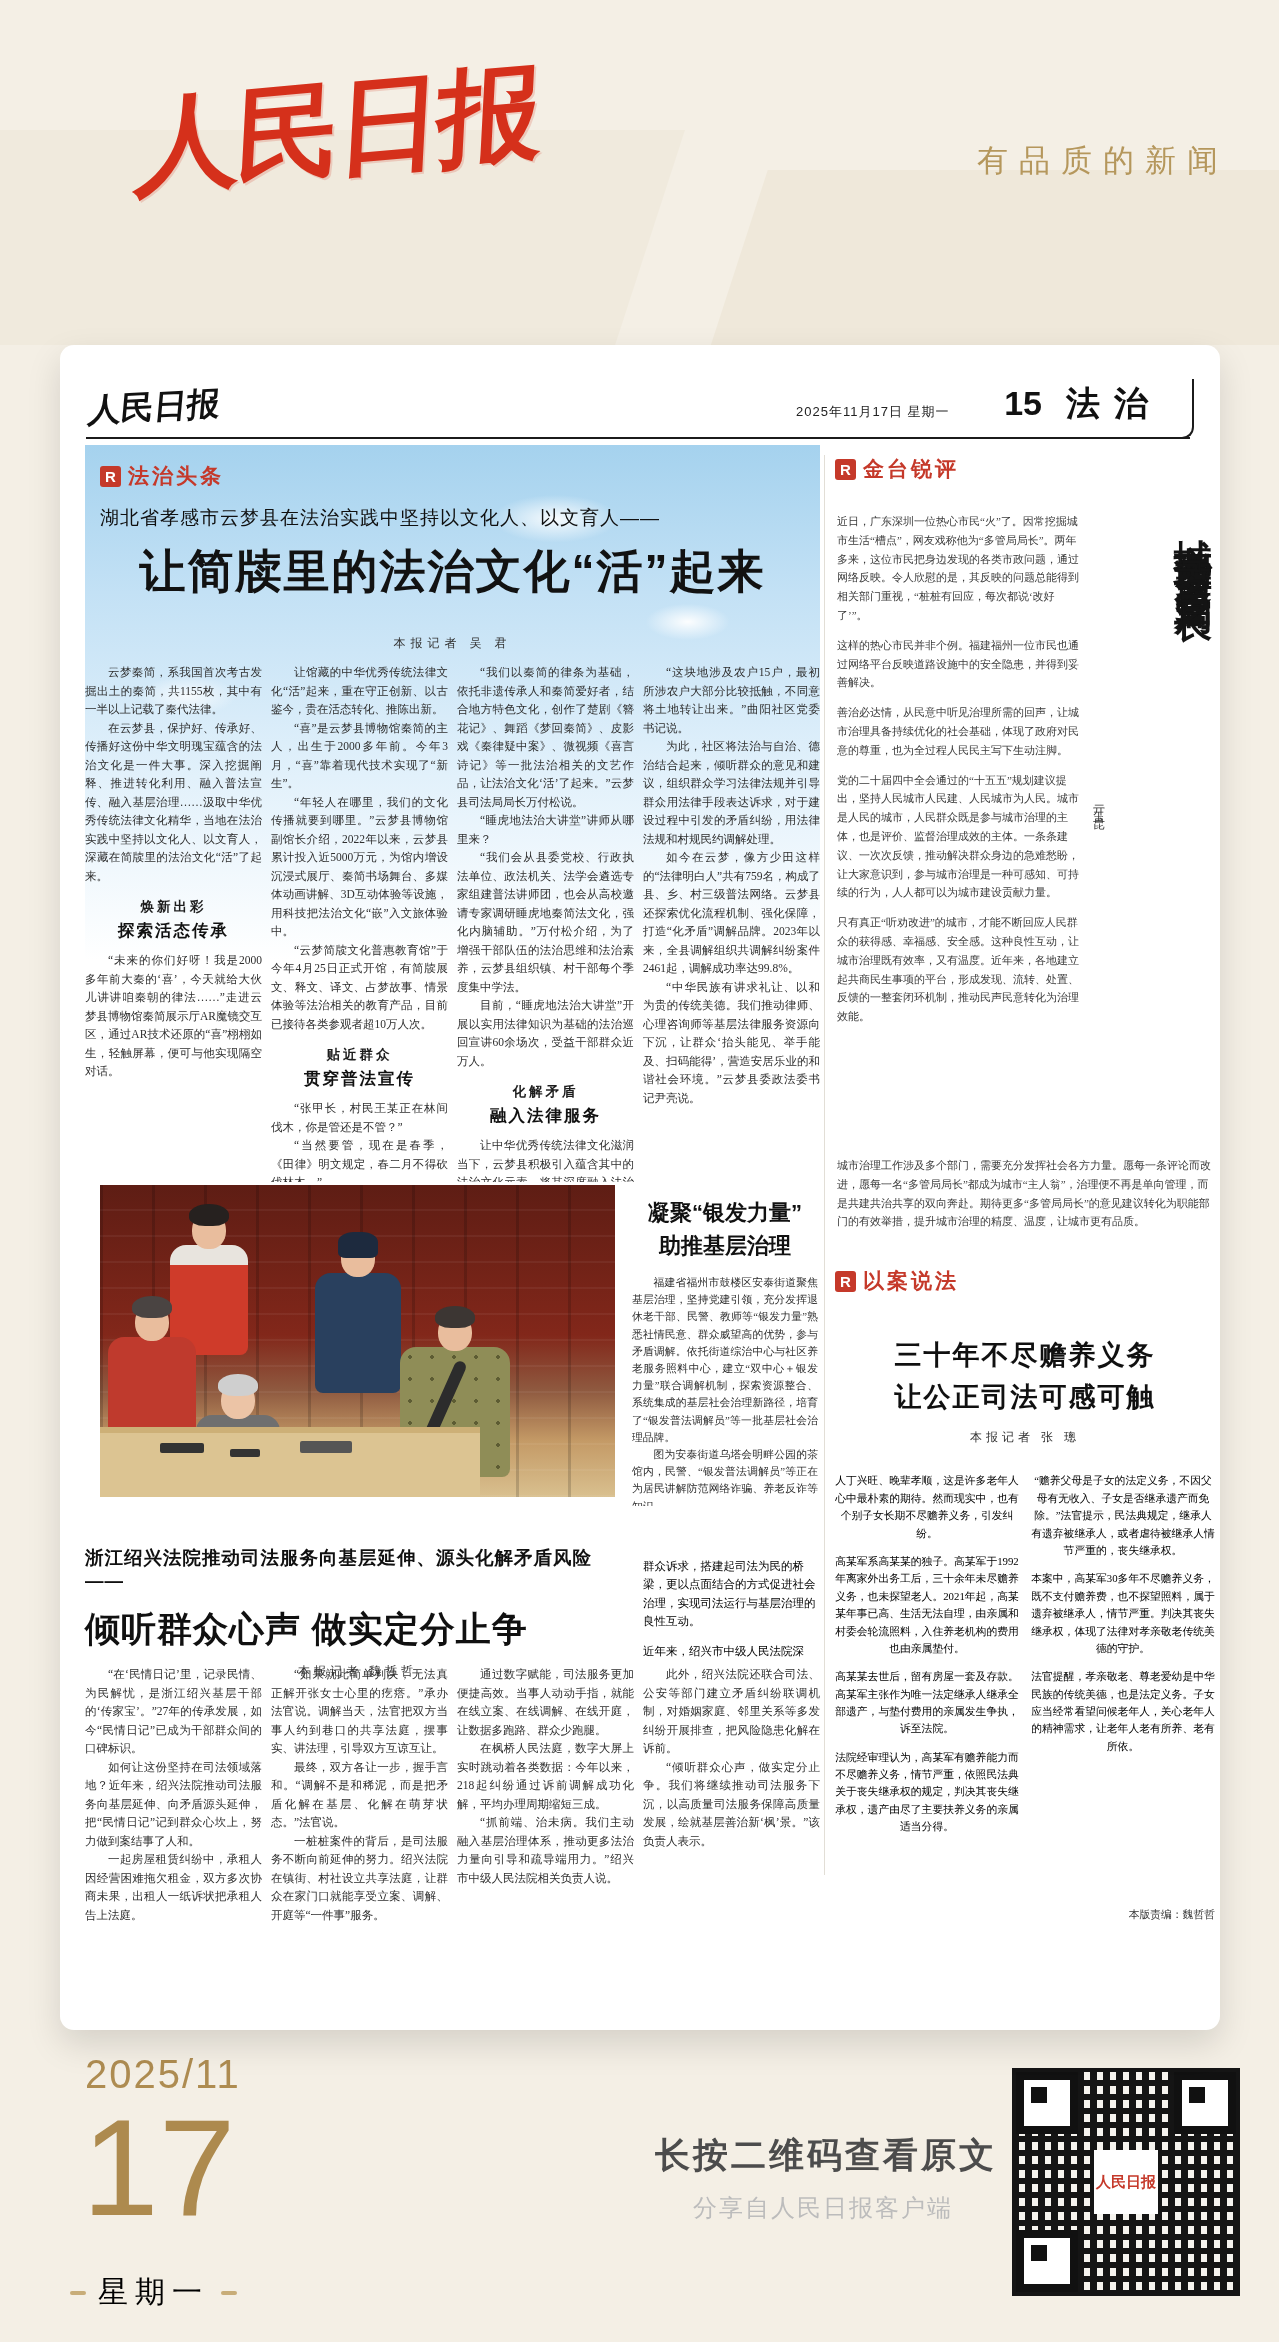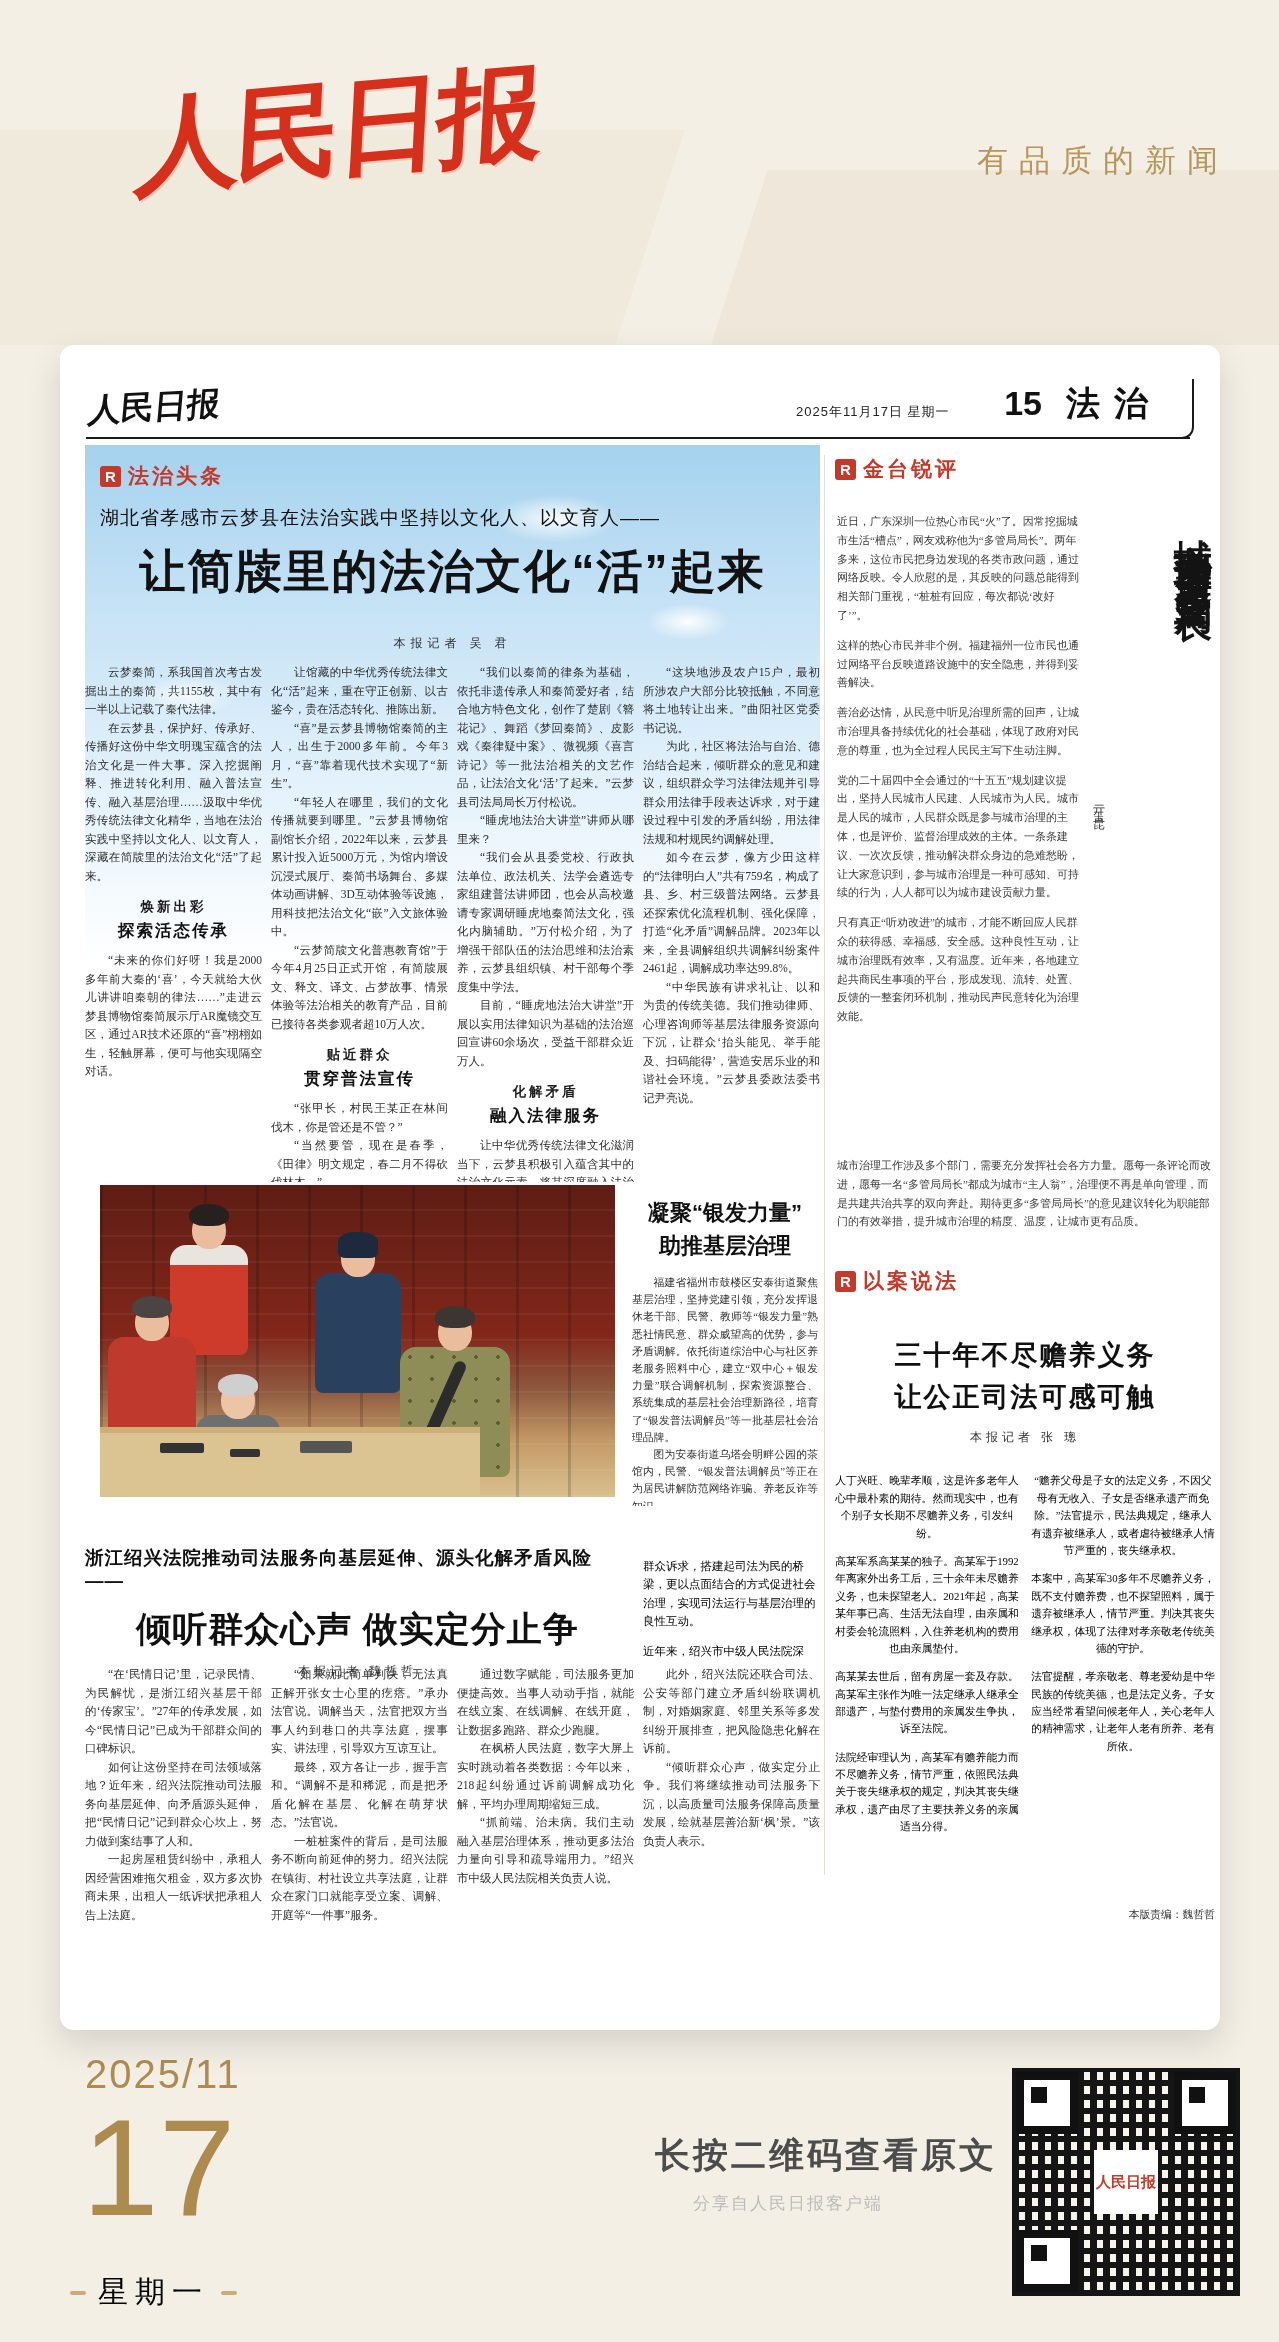--- a/index.html
+++ b/index.html
@@ -107,37 +107,37 @@
   .case-byline{text-align:center;font-size:12px;color:#333;letter-spacing:4px;margin-top:10px;}
   .case-cols{display:flex;gap:12px;margin-top:16px;height:440px;overflow:hidden;}
   .case-col{width:184px;overflow:hidden;text-align:center;}
   .case-col p{font-size:10.8px;line-height:17.4px;}
   .case-credit{text-align:right;font-size:10.8px;color:#333;margin-top:6px;}
   
   .bottom{position:absolute;left:25px;top:1200px;width:735px;height:466px;}
   .bs-head{position:absolute;left:0;top:0;width:545px;}
   .bs-kicker{font-size:18.5px;font-weight:700;color:#101010;letter-spacing:1px;
         font-family:"Liberation Sans",sans-serif;}
-  .bs-headline{margin:14px 0 0;text-align:center;font-size:35px;font-weight:900;color:#101010;
+  .bs-headline{margin:14px 0 0;font-size:35px;font-weight:900;color:#101010;
         letter-spacing:1px;font-family:"Liberation Sans",sans-serif;}
   .bs-byline{text-align:center;font-size:12px;color:#333;letter-spacing:4px;margin-top:10px;}
   .bs-col4top{position:absolute;left:558px;top:0;width:177px;height:112px;overflow:hidden;}
   .bs-col4top p{font-size:11.5px;line-height:18.5px;}
   .bs-cols{position:absolute;left:0;top:120px;width:735px;height:346px;display:flex;gap:9px;overflow:hidden;}
   
   .f-ym{position:absolute;left:85px;top:2052px;font-size:40px;color:#ae8c51;letter-spacing:2px;
         font-family:"Liberation Sans",sans-serif;}
   .f-day{position:absolute;left:82px;top:2090px;font-size:138px;color:#ad8a4e;line-height:1.12;
         font-family:"Liberation Sans",sans-serif;}
   .f-week{position:absolute;left:70px;top:2272px;display:flex;align-items:center;gap:12px;
         font-size:30px;color:#000000;letter-spacing:7px;font-family:"Liberation Sans",sans-serif;}
   .f-week i{display:block;width:16px;height:4px;background:#c8ad79;border-radius:2px;}
   .f-hint{position:absolute;left:655px;top:2132px;font-size:35px;font-weight:700;color:#4c4c4c;
         letter-spacing:3px;font-family:"Liberation Sans",sans-serif;}
-  .f-share{position:absolute;left:693px;top:2192px;font-size:17px;color:#bcbcbc;letter-spacing:2px;
+  .f-share{position:absolute;left:693px;top:2192px;font-size:24px;color:#bcbcbc;letter-spacing:2px;
         font-family:"Liberation Sans",sans-serif;}
   .qr{position:absolute;left:1012px;top:2068px;width:228px;height:228px;background:#f6f4ef;padding:0;
         background-image:
           repeating-linear-gradient(90deg,#151515 0 7px,transparent 7px 13px),
           repeating-linear-gradient(0deg,#151515 0 6px,#f6f4ef 6px 14px);}
   .qr .finder{position:absolute;width:46px;height:46px;border:8px solid #111;background:#fff;}
   .qr .finder::after{content:"";position:absolute;left:7px;top:7px;width:16px;height:16px;background:#111;}
   .qr .f1{left:4px;top:4px;} .qr .f2{right:4px;top:4px;} .qr .f3{left:4px;bottom:4px;}
   .qr-logo{position:absolute;left:82px;top:82px;width:64px;height:64px;background:#fff;
         display:flex;align-items:center;justify-content:center;text-align:center;

